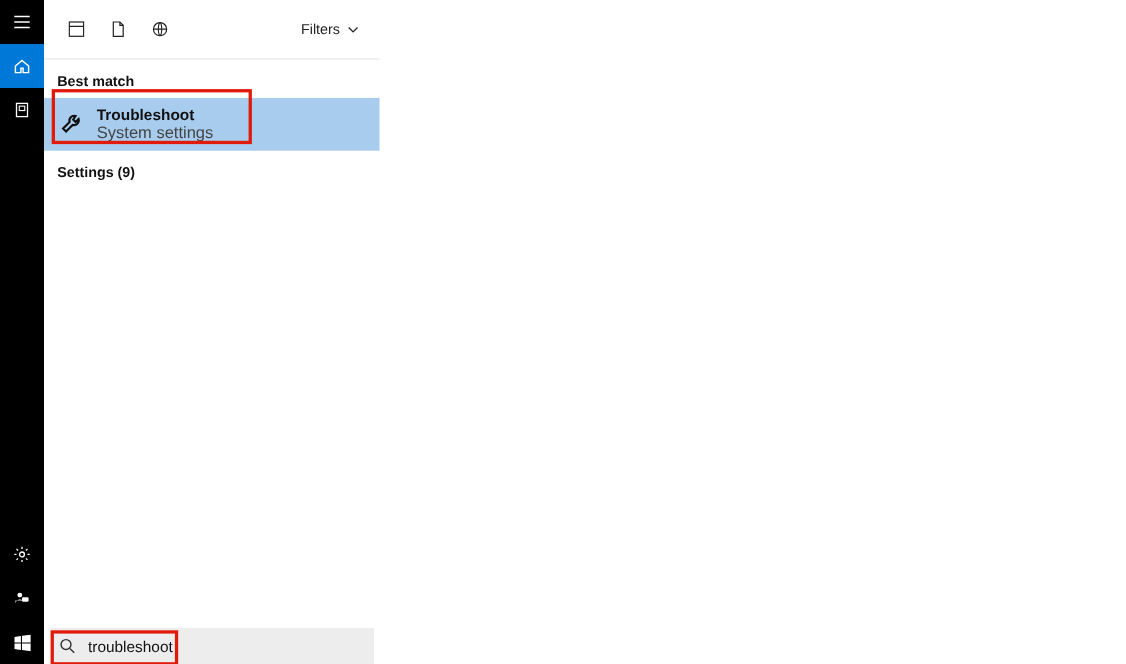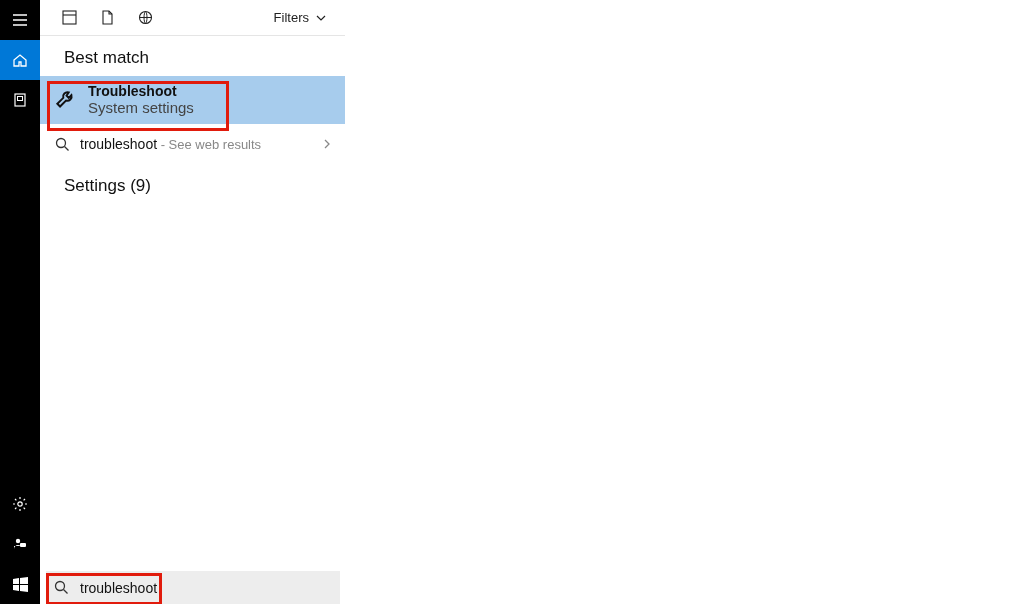--- a/index.html
+++ b/index.html
@@ -10,28 +10,28 @@
   .left-rail { width: 40px; background: #000; display: flex; flex-direction: column; color: #fff; }
   .rail-top { display: flex; flex-direction: column; }
   .rail-item { width: 40px; height: 40px; display: flex; align-items: center; justify-content: center; cursor: pointer; }
   .rail-item.active { background: #0078d7; }
   .rail-spacer { flex: 1; }
   .rail-bottom { display: flex; flex-direction: column; }
 
   
   .panel { width: 305px; background: #fff; display: flex; flex-direction: column; border-right: none; height: 100%; position: relative; }
 
-  .panel-header { height: 36px; display: flex; align-items: center; padding: 0 10px; border-bottom: 1px solid #e5e5e5; }
+  .panel-header { height: 54px; display: flex; align-items: center; padding: 0 10px; border-bottom: 1px solid #e5e5e5; }
   .header-icons { display: flex; align-items: center; gap: 0; }
   .header-icn { width: 38px; height: 40px; display: flex; align-items: center; justify-content: center; cursor: pointer; color:#222; }
   .header-spacer { flex: 1; }
   .filters { display: flex; align-items: center; font-size: 13px; color: #222; cursor: pointer; padding-right: 8px; gap:4px;}
   .filters svg { margin-left: 2px; }
 
-  .section-label { font-size: 17px; padding: 12px 12px 8px 12px; color: #111; font-weight: 400; margin-left: 12px; }
+  .section-label { font-size: 13px; padding: 12px 12px 8px 12px; color: #111; font-weight: 700; }
 
   .best-match-item { display: flex; align-items: center; height: 48px; background: #a7cced; padding: 0 12px; cursor: pointer; position: relative; }
   .bm-icon { width: 28px; height: 28px; display: flex; align-items: center; justify-content: center; margin-right: 8px; }
   .bm-text { display: flex; flex-direction: column; line-height: 1.2; }
   .bm-title { font-size: 14px; font-weight: 600; color: #111; }
   .bm-sub { font-size: 15px; color: #444; }
   .highlight-box { position: absolute; border: 3px solid #e11b0c; pointer-events: none; }
   .highlight-best { left: 7px; top: 81px; width: 182px; height: 50px; }
 
   .suggestion-row { display: flex; align-items: center; height: 40px; padding: 0 12px; cursor: pointer; }
@@ -137,36 +137,20 @@
             <path fill="none" stroke="#111" stroke-width="1.8" stroke-linecap="round" d="M14.5 5a4 4 0 0 0-5 5L4 15.5 6.5 18l5.5-5.5a4 4 0 0 0 5-5l-2.5 2.5-2-2z"></path>
           </svg>
       </div>
       <div class="bm-text">
         <span class="bm-title">Troubleshoot</span>
         <span class="bm-sub">System settings</span>
       </div>
     </div>
 
 
-    <div class="suggestion-row">
-      <div class="sug-icon">
-        <svg width="15" height="15" viewBox="0 0 15 15">
-            <circle cx="6" cy="6" r="4.5" fill="none" stroke="#333" stroke-width="1.3"></circle>
-            <path stroke="#333" stroke-width="1.3" d="M9.5 9.5l4 4"></path>
-          </svg>
-      </div>
-      <div class="sug-text">
-        <span>troubleshoot</span><span class="muted"> - See web results</span>
-      </div>
-      <div class="sug-chevron">
-        <svg width="12" height="12" viewBox="0 0 12 12">
-            <path fill="none" stroke="#888" stroke-width="1.3" d="M4 2l4 4-4 4"></path>
-          </svg>
-      </div>
-    </div>
 
     <div class="section-label">Settings (9)</div>
 
     <div class="highlight-box highlight-best"></div>
 
     <div class="search-bar">
       <div class="search-icon">
         <svg width="15" height="15" viewBox="0 0 15 15">
             <circle cx="6" cy="6" r="4.5" fill="none" stroke="#333" stroke-width="1.3"></circle>
             <path stroke="#333" stroke-width="1.3" d="M9.5 9.5l4 4"></path>

